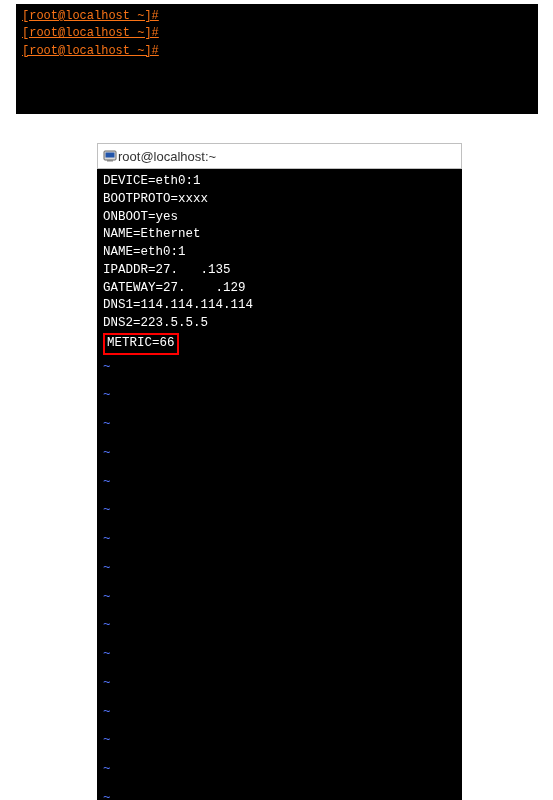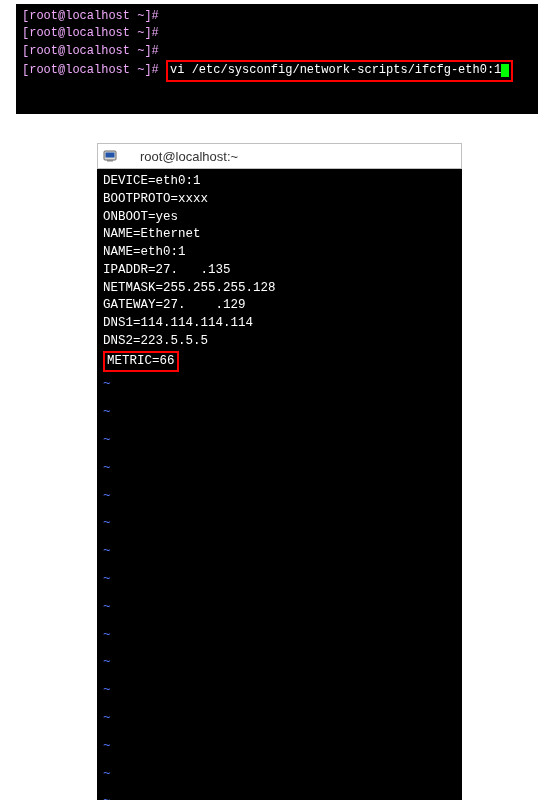--- a/index.html
+++ b/index.html
@@ -19,21 +19,22 @@
       background: #000000;
       color: #ffffff;
       font-size: 12px;
       padding: 4px 6px;
       line-height: 1.45;
     }
     .prompt-line {
       white-space: nowrap;
     }
     .prompt {
-      color: #f0abfc;
+      color: #f97316;
+      text-decoration: underline;
     }
     .command-highlight {
       display: inline-block;
       border: 2px solid #ff0000;
       padding: 0 2px 0 2px;
       background: #000;
     }
     .cursor {
       display: inline-block;
       width: 8px;
@@ -50,21 +51,21 @@
       width: 365px;
       height: 26px;
       background: #ffffff;
       border: 1px solid #c0c0c0;
       display: flex;
       align-items: center;
       padding-left: 4px;
       font-family: 'Segoe UI', Tahoma, sans-serif;
       font-size: 13px;
       color: #333;
-      gap: 22px;
+      gap: 0;
     }
     .window-icon {
       width: 16px;
       height: 16px;
       display: flex;
       align-items: center;
       justify-content: center;
     }
 
     .terminal-editor {
@@ -124,27 +125,20 @@
 <div class="terminal-top">
   <div class="prompt-line">
     <span class="prompt">[root@localhost ~]#</span>
   </div>
   <div class="prompt-line">
     <span class="prompt">[root@localhost ~]#</span>
   </div>
   <div class="prompt-line">
     <span class="prompt">[root@localhost ~]#</span>
   </div>
-  <div class="prompt-line">
-    <span class="prompt">[root@localhost ~]#</span>
-    <span> </span>
-    <span class="command-highlight">
-      <span>vi /etc/sysconfig/network-scripts/ifcfg-eth0:1</span><span class="cursor"></span>
-    </span>
-  </div>
 </div>
 
 <div class="window-title-bar">
   <span class="window-icon">
     <svg width="16" height="16" viewBox="0 0 16 16">
       <rect x="2" y="3" width="12" height="9" rx="1" fill="#d9d9d9" stroke="#666" stroke-width="1"></rect>
       <rect x="3.5" y="4.5" width="9" height="5" fill="#2255aa"></rect>
       <rect x="5" y="12" width="6" height="1.5" fill="#888"></rect>
     </svg>
   </span>
@@ -153,23 +147,20 @@
 
 <div class="terminal-editor">
   <div class="editor-content">
     <div class="editor-line">DEVICE=eth0:1</div>
     <div class="editor-line">BOOTPROTO=xxxx</div>
     <div class="editor-line">ONBOOT=yes</div>
     <div class="editor-line">NAME=Ethernet</div>
     <div class="editor-line">NAME=eth0:1</div>
     <div class="editor-line">
       <span>IPADDR=27.</span><span class="redact">xxx</span><span>.135</span>
-    </div>
-    <div class="editor-line">
-      <span>NETMASK=255.</span><span>255.</span><span>255.128</span>
     </div>
     <div class="editor-line">
       <span>GATEWAY=27.</span><span class="redact">xxxx</span><span>.129</span>
     </div>
     <div class="editor-line">DNS1=114.114.114.114</div>
     <div class="editor-line">DNS2=223.5.5.5</div>
     <div class="editor-line">
       <span class="metric-highlight">METRIC=66</span>
     </div>
   </div>

